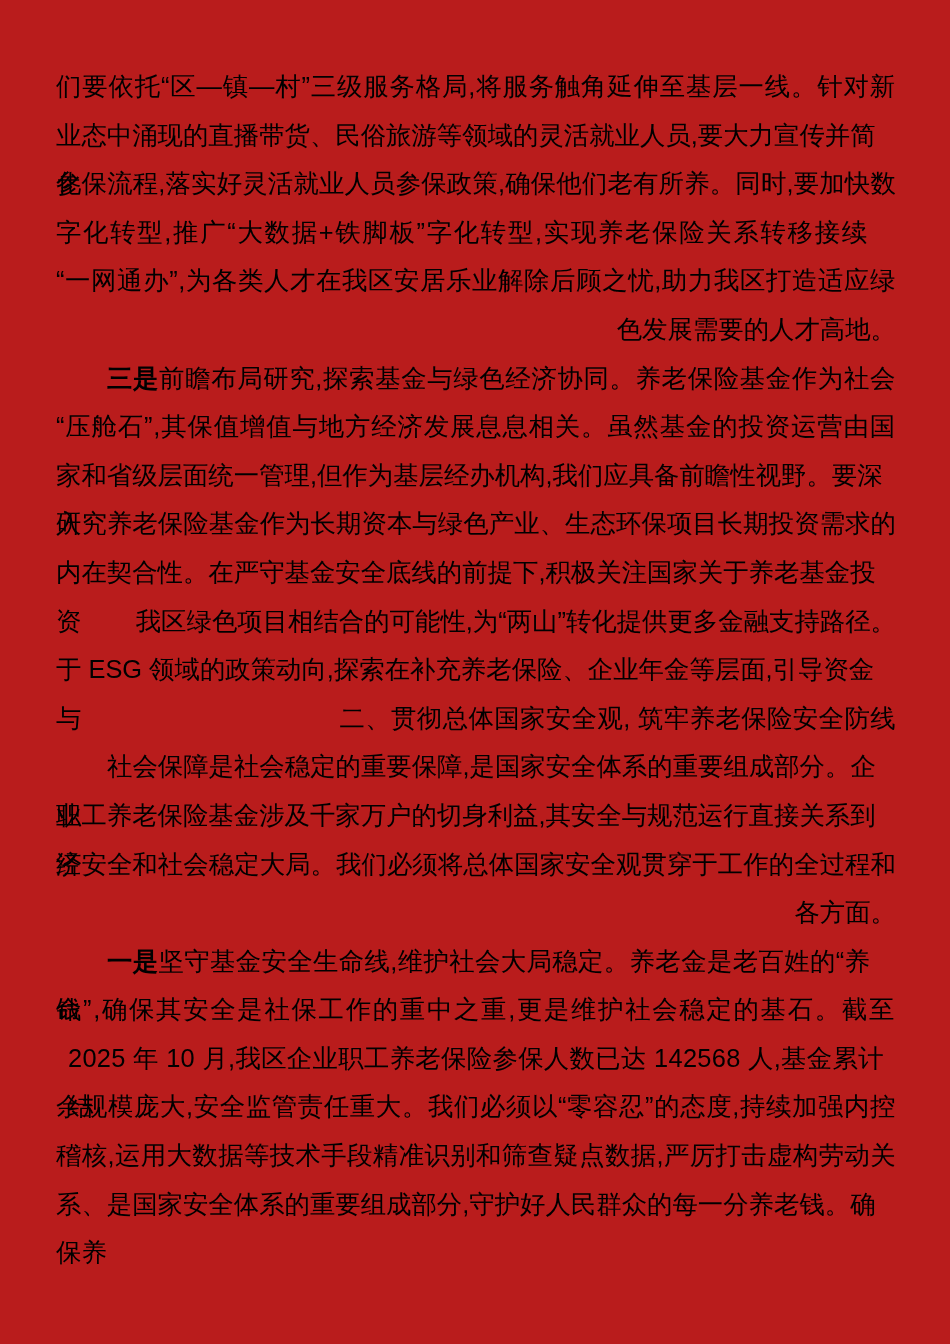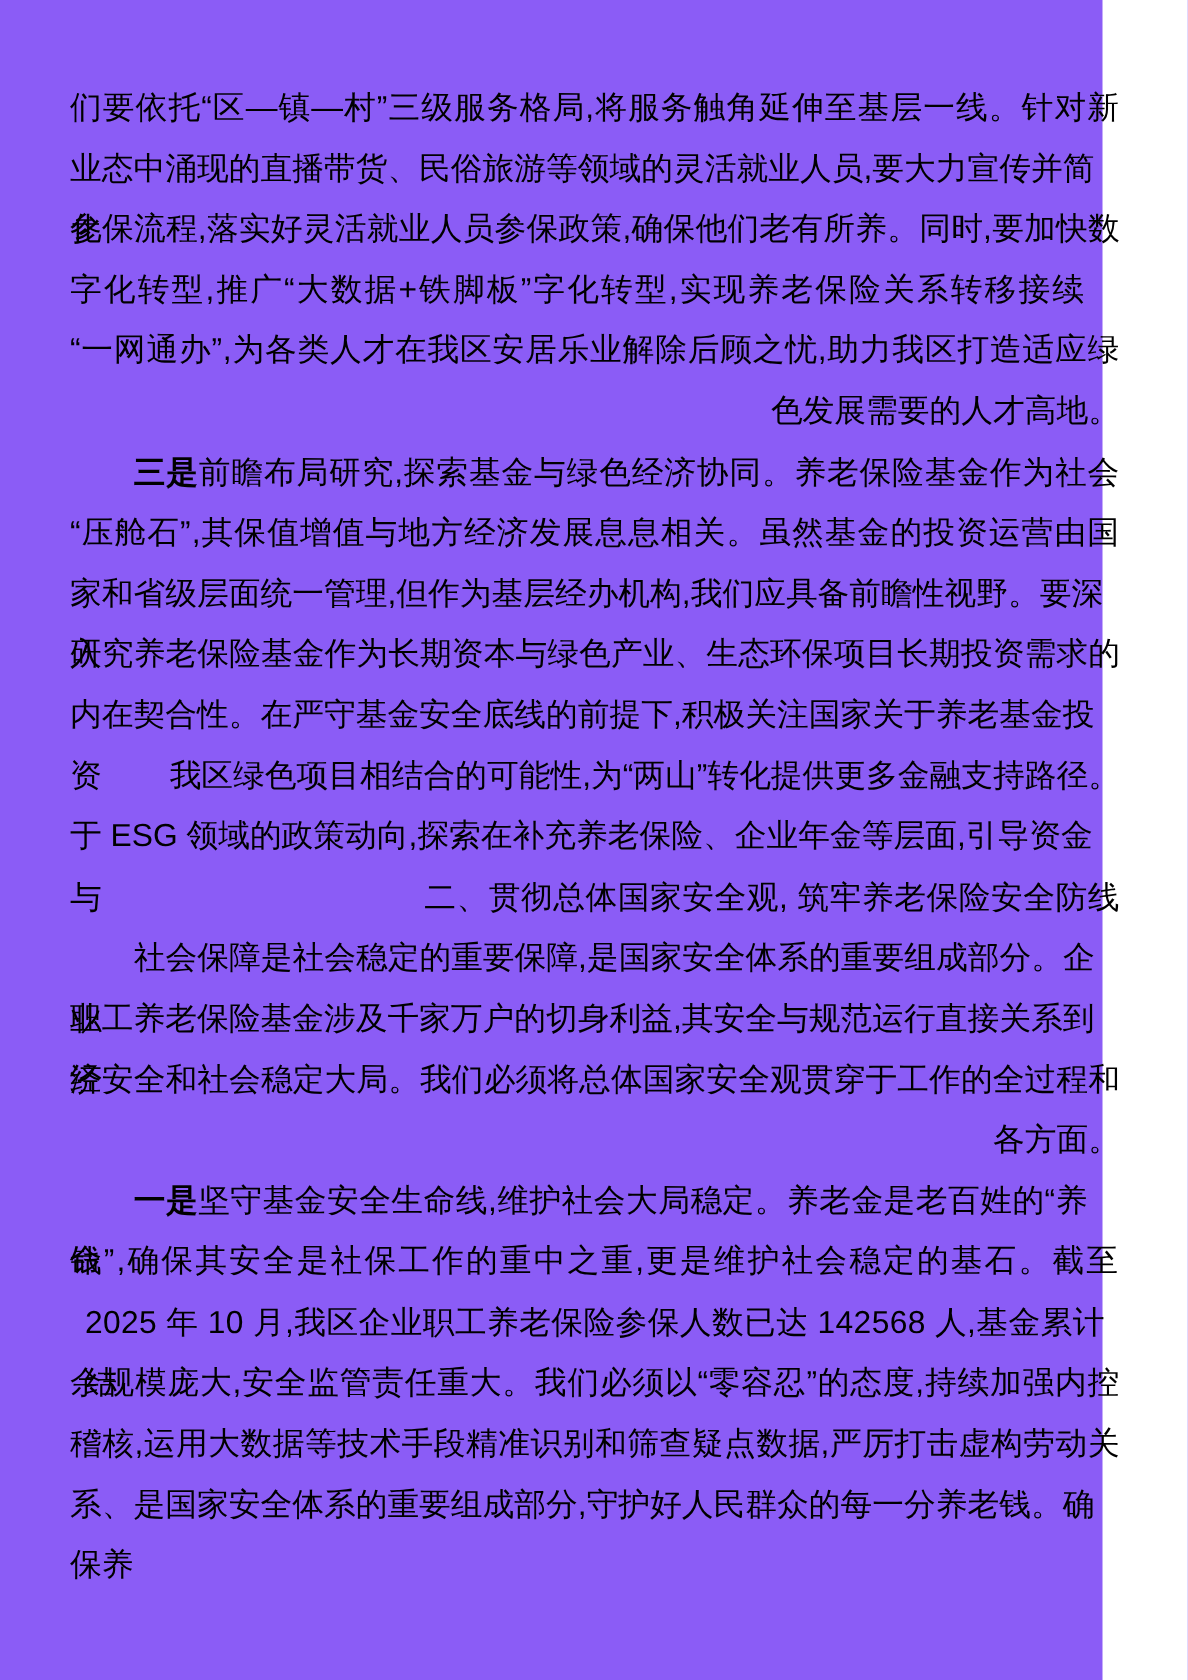--- a/index.html
+++ b/index.html
@@ -11,23 +11,23 @@
   body {
     width: 950px;
     height: 1344px;
     overflow: hidden;
     font-family: "Liberation Sans", "DejaVu Sans", sans-serif;
     color: #000000;
   }
 
   .page {
     position: relative;
-    width: 882px;
+    width: 950px;
     height: 1344px;
-    background: #8b5cf6;
+    background: #b91c1c;
     box-sizing: border-box;
   }
 
   .doc-body {
     position: absolute;
     left: 56px;
     top: 62px;
     width: 840px;
   }
 

